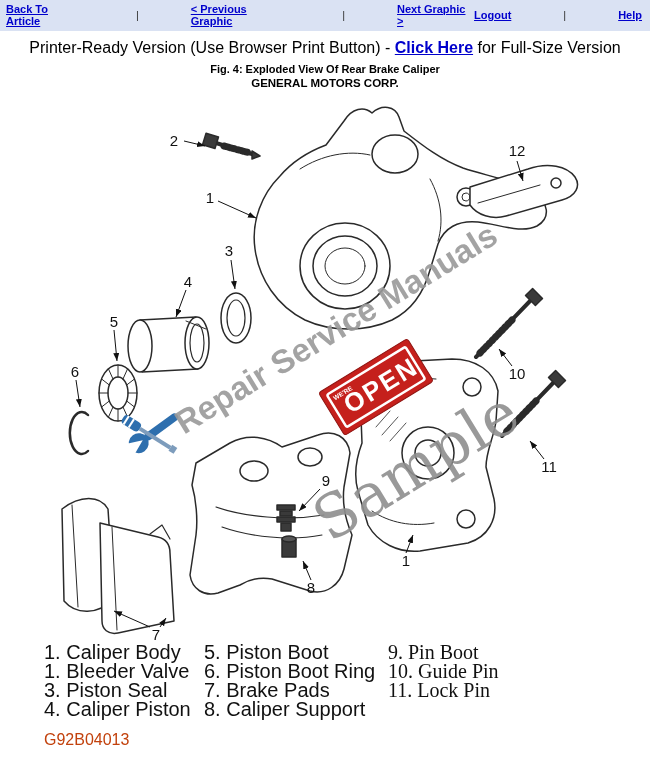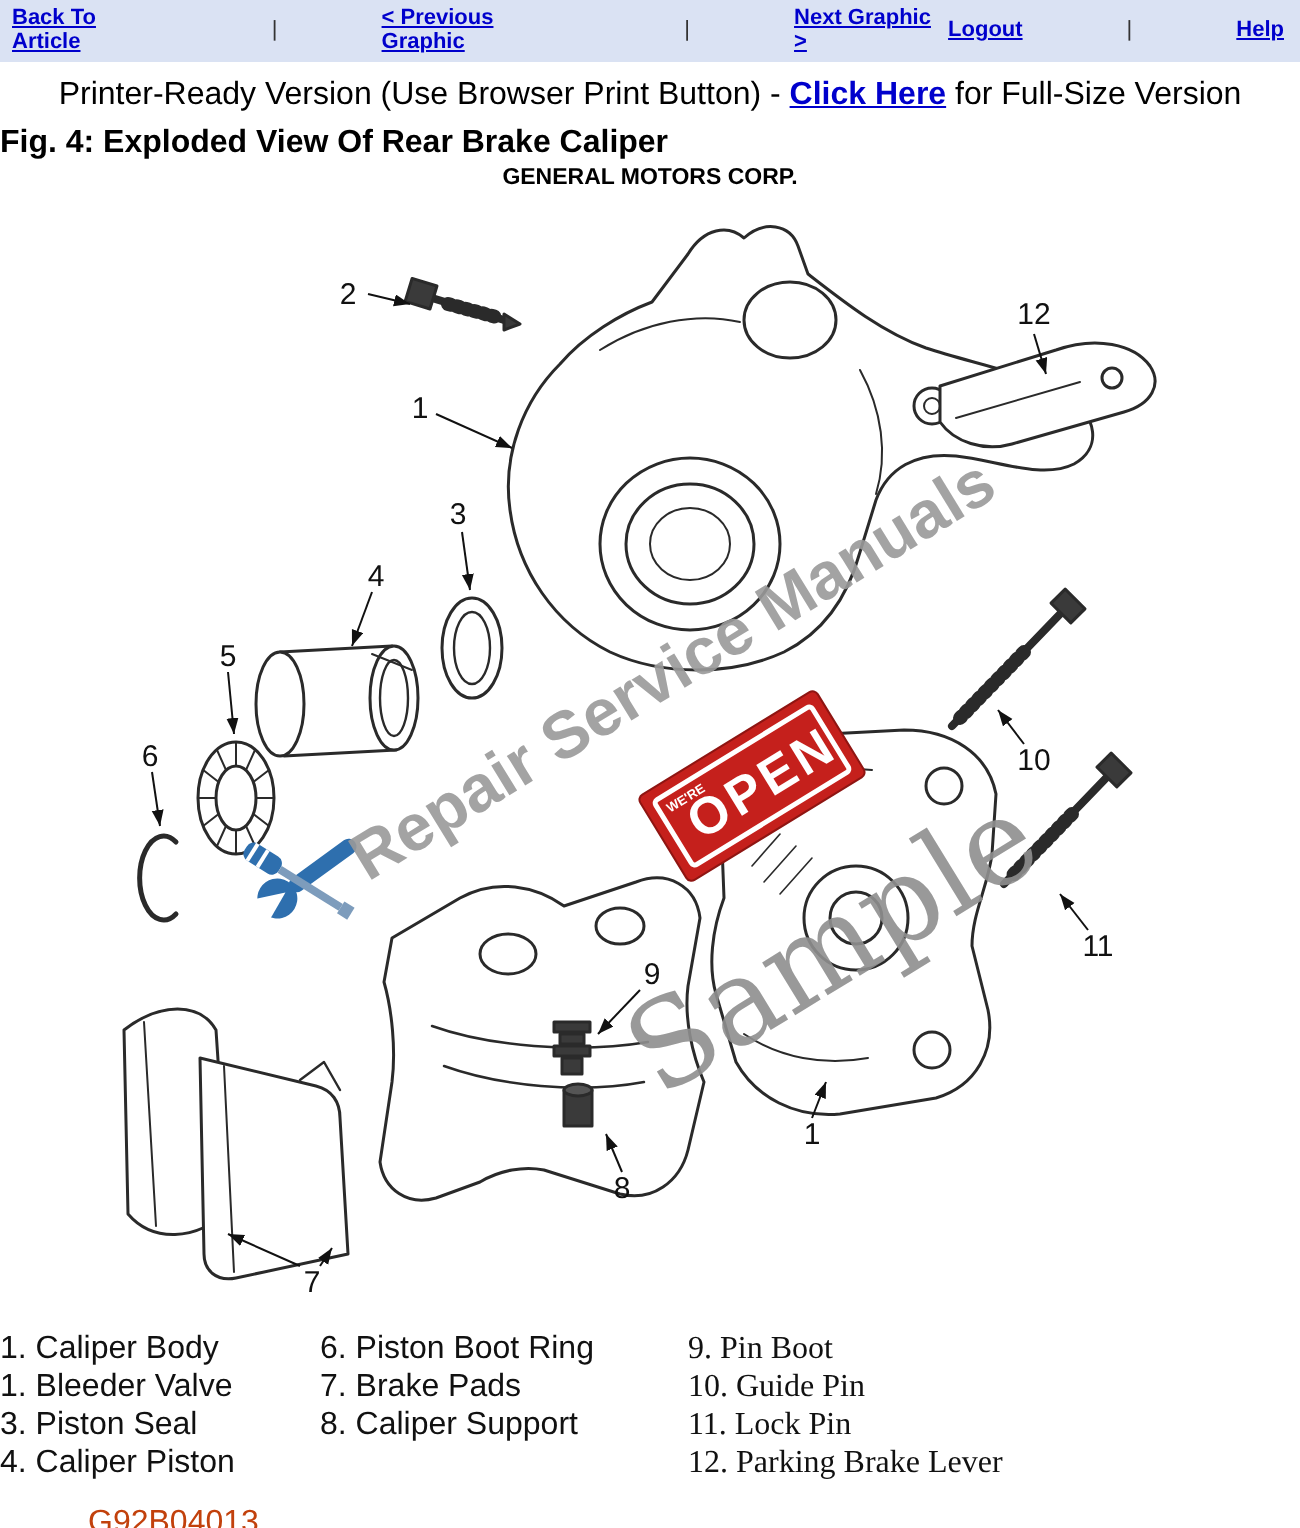--- a/index.html
+++ b/index.html
@@ -12,25 +12,25 @@
   .navbar {
     display:flex; justify-content:space-between; align-items:center;
     background:#dae2f3; padding:3px 8px 4px 6px;
     font-size:11px; font-weight:bold;
   }
   .navbar a { color:#0000cc; text-decoration:underline; cursor:pointer; }
   .navbar .sep { color:#333; margin:0 4px; font-weight:normal; }
   .nav-left, .nav-right { display:flex; align-items:center;gap:48px; }
   .title-line { text-align:center; font-size:16px; margin-top:8px; }
   .title-line a { color:#0000cc; text-decoration:underline; font-weight:bold; cursor:pointer; }
-  .fig-caption { text-align:left; font-size:16px; font-weight:bold; margin-top:6px; }
+  .fig-caption { text-align:center; font-size:11px; font-weight:bold; margin-top:6px; }
   .manufacturer { text-align:center; font-size:11.5px; font-weight:bold; margin-top:2px; }
   .diagram-wrap { width:650px; height:552px; margin-top:2px; }
   svg text { user-select:none; }
-  .legend { display:flex; font-size:16px; margin-top:16px; color:#111; }
+  .legend { display:flex; padding-left:44px; font-size:20px; margin-top:0; color:#111; }
   .legend-col { line-height:19px; }
   .legend-col.c1 { width:160px; }
   .legend-col.c2 { width:184px; }
   .legend-col.c3 { width:215px;font-family:Liberation Serif, serif; }
   .doc-code { font-size:16px; margin:12px 0 0 44px; color:#c2410c; }
 </style>
 </head>
 <body>
 
 <div class="navbar">
@@ -243,25 +243,25 @@
 </div>
 
 <div class="legend">
   <div class="legend-col c1">
     <div>1. Caliper Body</div>
     <div>1. Bleeder Valve</div>
     <div>3. Piston Seal</div>
     <div>4. Caliper Piston</div>
   </div>
   <div class="legend-col c2">
+    <div>5. Piston Boot</div>
     <div>6. Piston Boot Ring</div>
     <div>7. Brake Pads</div>
     <div>8. Caliper Support</div>
   </div>
   <div class="legend-col c3">
     <div>9. Pin Boot</div>
     <div>10. Guide Pin</div>
     <div>11. Lock Pin</div>
-    <div>12. Parking Brake Lever</div>
   </div>
 </div>
 
 <div class="doc-code">G92B04013</div>
 
 </body></html>

